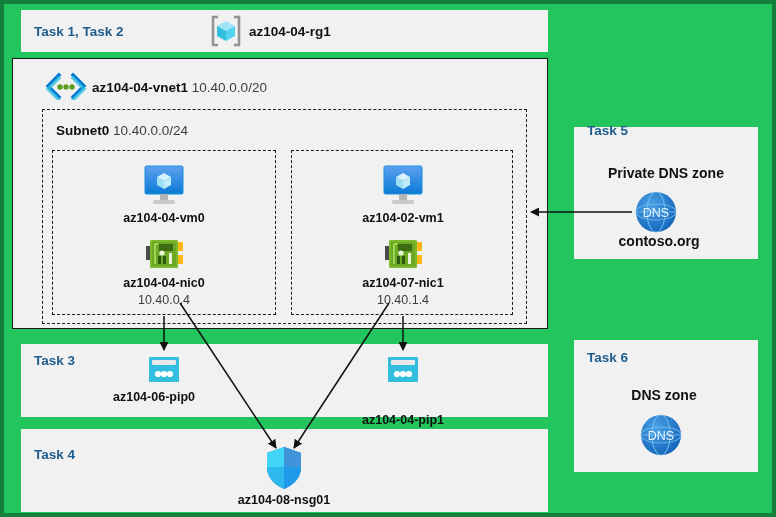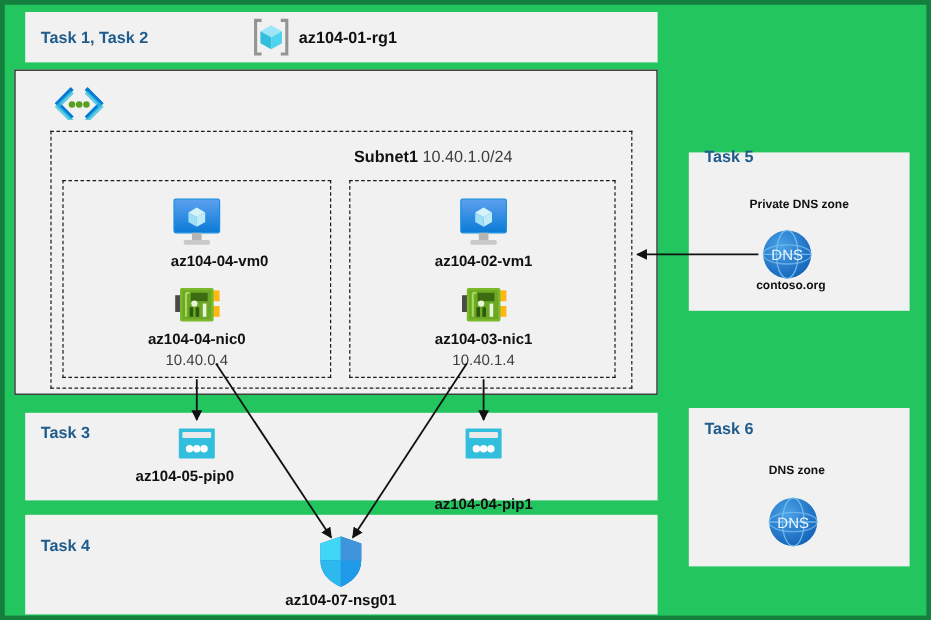--- a/index.html
+++ b/index.html
@@ -72,21 +72,21 @@
     font-weight: normal;
     font-size: 12.5px;
     color: #3d3d3d;
     white-space: nowrap;
     transform: translateX(-50%);
   }
   .zone-title {
     position: absolute;
     text-align: center;
     font-weight: bold;
-    font-size: 10px;
+    font-size: 14px;
     color: #101010;
     white-space: nowrap;
     transform: translateX(-50%);
   }
 
   
   .icon {
     position: absolute;
     transform: translateX(-50%);
     line-height: 0;
@@ -112,82 +112,86 @@
   <div class="icon" style="left:222px; top:9px;">
     <svg width="36" height="36" viewBox="0 0 36 36">
       <path d="M10 4 L5 4 L5 32 L10 32" fill="none" stroke="#949494" stroke-width="2.6"></path>
       <path d="M26 4 L31 4 L31 32 L26 32" fill="none" stroke="#949494" stroke-width="2.6"></path>
       <polygon points="18,8 27,13 18,18 9,13" fill="#9de5f7"></polygon>
       <polygon points="9,13 18,18 18,28 9,23" fill="#32bedd"></polygon>
       <polygon points="27,13 18,18 18,28 27,23" fill="#50d3f0"></polygon>
     </svg>
   </div>
   <div class="hdr" style="left:245px; top:20px;">
-    <span class="title-bold">az104-01-rg1</span>
+    <span class="title-bold">az104-04-rg1</span>
   </div>
 
   <div class="panel panel-bordered" style="left:8px; top:54px; width:536px; height:271px;"></div>
 
   <div class="icon" style="left:62px; top:68px;">
     <svg width="46" height="28" viewBox="0 0 46 28">
       <path d="M16 3 L5 14 L16 25" fill="none" stroke="#0078d4" stroke-width="3.4" stroke-linecap="square"></path>
       <path d="M16 3 L5 14 L16 25" fill="none" stroke="#32bedd" stroke-width="3.4" stroke-linecap="square" transform="translate(0,3)" opacity="0.75"></path>
       <path d="M30 3 L41 14 L30 25" fill="none" stroke="#0078d4" stroke-width="3.4" stroke-linecap="square"></path>
       <path d="M30 3 L41 14 L30 25" fill="none" stroke="#32bedd" stroke-width="3.4" stroke-linecap="square" transform="translate(0,3)" opacity="0.75"></path>
       <circle cx="17" cy="15" r="2.7" fill="#5a9e1d"></circle>
       <circle cx="23" cy="15" r="2.7" fill="#5a9e1d"></circle>
       <circle cx="29" cy="15" r="2.7" fill="#5a9e1d"></circle>
     </svg>
   </div>
+  <div class="hdr" style="left:88px; top:76px;">
+    <span class="title-bold">az104-04-vnet1</span>
+    <span class="title-norm">10.40.0.0/20</span>
+  </div>
 
   <div class="dashed" style="left:38px; top:105px; width:485px; height:215px;"></div>
 
+  <div class="hdr" style="left:52px; top:119px;">
+    <span class="title-bold">Subnet0</span>
+    <span class="title-norm">10.40.0.0/24</span>
+  </div>
   <div class="dashed" style="left:48px; top:146px; width:224px; height:165px;"></div>
 
   <div class="icon" style="left:160px; top:160px;">
     <svg width="52" height="44" viewBox="0 0 52 44">
       <defs>
         <linearGradient id="vmg0" x1="0" y1="0" x2="0" y2="1">
           <stop offset="0%" stop-color="#5ea0ef"></stop>
           <stop offset="100%" stop-color="#0a7bd6"></stop>
         </linearGradient>
       </defs>
       <rect x="7" y="2" width="38" height="28" rx="1.5" fill="url(#vmg0)"></rect>
       <rect x="7" y="2" width="38" height="28" rx="1.5" fill="none" stroke="#1b8fe0" stroke-width="1"></rect>
       <polygon points="26,9 33,13 26,17 19,13" fill="#d6f3fb"></polygon>
       <polygon points="19,13 26,17 26,25 19,21" fill="#9fe0f5"></polygon>
       <polygon points="33,13 26,17 26,25 33,21" fill="#c0ecfa"></polygon>
       <rect x="22" y="30" width="8" height="6" fill="#b5b5b5"></rect>
       <rect x="15" y="36" width="22" height="4" rx="1.6" fill="#c9c9c9"></rect>
     </svg>
   </div>
-  <div class="node-label" style="left:160px; top:207px;margin-left:19px;">az104-04-vm0</div>
+  <div class="node-label" style="left:160px; top:207px;">az104-04-vm0</div>
 
   <div class="icon" style="left:160px; top:232px;">
     <svg width="44" height="38" viewBox="0 0 44 38">
       <rect x="4" y="10" width="6" height="14" fill="#4a4a4a"></rect>
       <rect x="34" y="6" width="7" height="9" fill="#fdb813"></rect>
       <rect x="34" y="19" width="7" height="9" fill="#fdb813"></rect>
       <rect x="8" y="4" width="28" height="28" rx="1.5" fill="#7ab929"></rect>
       <rect x="10" y="6" width="24" height="24" fill="#6aa825"></rect>
       <rect x="17" y="8" width="14" height="7" fill="#3d6b12"></rect>
       <path d="M13 8 L13 28 M13 8 L16 8" fill="none" stroke="#a6d95c" stroke-width="1.8"></path>
       <rect x="16" y="20" width="3" height="8" fill="#2f5a0d"></rect>
       <rect x="21" y="20" width="3" height="8" fill="#2f5a0d"></rect>
       <rect x="27" y="17" width="3" height="11" fill="#e8f5d8"></rect>
       <circle cx="20" cy="17" r="2.6" fill="#e8f5d8"></circle>
     </svg>
   </div>
   <div class="node-label" style="left:160px; top:272px;">az104-04-nic0</div>
   <div class="node-sub" style="left:160px; top:289px;">10.40.0.4</div>
 
-  <div class="hdr" style="left:291px; top:119px;">
-    <span class="title-bold">Subnet1</span>
-    <span class="title-norm">10.40.1.0/24</span>
-  </div>
   <div class="dashed" style="left:287px; top:146px; width:222px; height:165px;"></div>
 
   <div class="icon" style="left:399px; top:160px;">
     <svg width="52" height="44" viewBox="0 0 52 44">
       <defs>
         <linearGradient id="vmg1" x1="0" y1="0" x2="0" y2="1">
           <stop offset="0%" stop-color="#5ea0ef"></stop>
           <stop offset="100%" stop-color="#0a7bd6"></stop>
         </linearGradient>
       </defs>
@@ -210,36 +214,36 @@
       <rect x="8" y="4" width="28" height="28" rx="1.5" fill="#7ab929"></rect>
       <rect x="10" y="6" width="24" height="24" fill="#6aa825"></rect>
       <rect x="17" y="8" width="14" height="7" fill="#3d6b12"></rect>
       <path d="M13 8 L13 28 M13 8 L16 8" fill="none" stroke="#a6d95c" stroke-width="1.8"></path>
       <rect x="16" y="20" width="3" height="8" fill="#2f5a0d"></rect>
       <rect x="21" y="20" width="3" height="8" fill="#2f5a0d"></rect>
       <rect x="27" y="17" width="3" height="11" fill="#e8f5d8"></rect>
       <circle cx="20" cy="17" r="2.6" fill="#e8f5d8"></circle>
     </svg>
   </div>
-  <div class="node-label" style="left:399px; top:272px;">az104-03-nic1</div>
+  <div class="node-label" style="left:399px; top:272px;">az104-07-nic1</div>
   <div class="node-sub" style="left:399px; top:289px;">10.40.1.4</div>
 
   <div class="panel" style="left:17px; top:340px; width:527px; height:73px;"></div>
   <div class="task-label" style="left:30px; top:349px;">Task 3</div>
 
   <div class="icon" style="left:160px; top:350px;">
     <svg width="40" height="32" viewBox="0 0 40 32">
       <rect x="5" y="3" width="30" height="25" rx="1" fill="#32bedd"></rect>
       <rect x="8" y="6" width="24" height="5" rx="1" fill="#e9e9e9"></rect>
       <circle cx="14" cy="20" r="3.1" fill="#ffffff"></circle>
       <circle cx="20" cy="20" r="3.1" fill="#ffffff"></circle>
       <circle cx="26" cy="20" r="3.1" fill="#ffffff"></circle>
     </svg>
   </div>
-  <div class="node-label" style="left:150px; top:386px;">az104-05-pip0</div>
+  <div class="node-label" style="left:150px; top:386px;">az104-06-pip0</div>
 
   <div class="icon" style="left:399px; top:350px;">
     <svg width="40" height="32" viewBox="0 0 40 32">
       <rect x="5" y="3" width="30" height="25" rx="1" fill="#32bedd"></rect>
       <rect x="8" y="6" width="24" height="5" rx="1" fill="#e9e9e9"></rect>
       <circle cx="14" cy="20" r="3.1" fill="#ffffff"></circle>
       <circle cx="20" cy="20" r="3.1" fill="#ffffff"></circle>
       <circle cx="26" cy="20" r="3.1" fill="#ffffff"></circle>
     </svg>
   </div>
@@ -251,21 +255,21 @@
   <div class="icon" style="left:280px; top:441px;">
     <svg width="42" height="46" viewBox="0 0 42 46">
       <path d="M21 2 L38 8 L38 22 C38 33 30 40 21 44 C12 40 4 33 4 22 L4 8 Z" fill="#0f7fd4"></path>
       <path d="M21 2 L38 8 L38 22 C38 33 30 40 21 44 L21 2 Z" fill="#3a8fd8"></path>
       <path d="M21 2 L4 8 L4 22 L21 22 Z" fill="#41d6f5"></path>
       <path d="M21 22 L38 22 C38 33 30 40 21 44 Z" fill="#1e9ae8"></path>
       <path d="M21 22 L21 44 C12 40 4 33 4 22 Z" fill="#2db8ee"></path>
       <path d="M21 2 L38 8 L38 22 L21 22 Z" fill="#3f94db"></path>
     </svg>
   </div>
-  <div class="node-label" style="left:280px; top:489px;">az104-07-nsg01</div>
+  <div class="node-label" style="left:280px; top:489px;">az104-08-nsg01</div>
 
   <div class="panel" style="left:570px; top:123px; width:184px; height:132px;"></div>
   <div class="task-label" style="left:583px; top:119px;">Task 5</div>
   <div class="zone-title" style="left:662px; top:161px;">Private DNS zone</div>
 
   <div class="icon" style="left:652px; top:185px;">
     <svg width="46" height="46" viewBox="0 0 46 46">
       <defs>
         <radialGradient id="dnsg0" cx="38%" cy="33%" r="72%">
           <stop offset="0%" stop-color="#4ba3e8"></stop>

